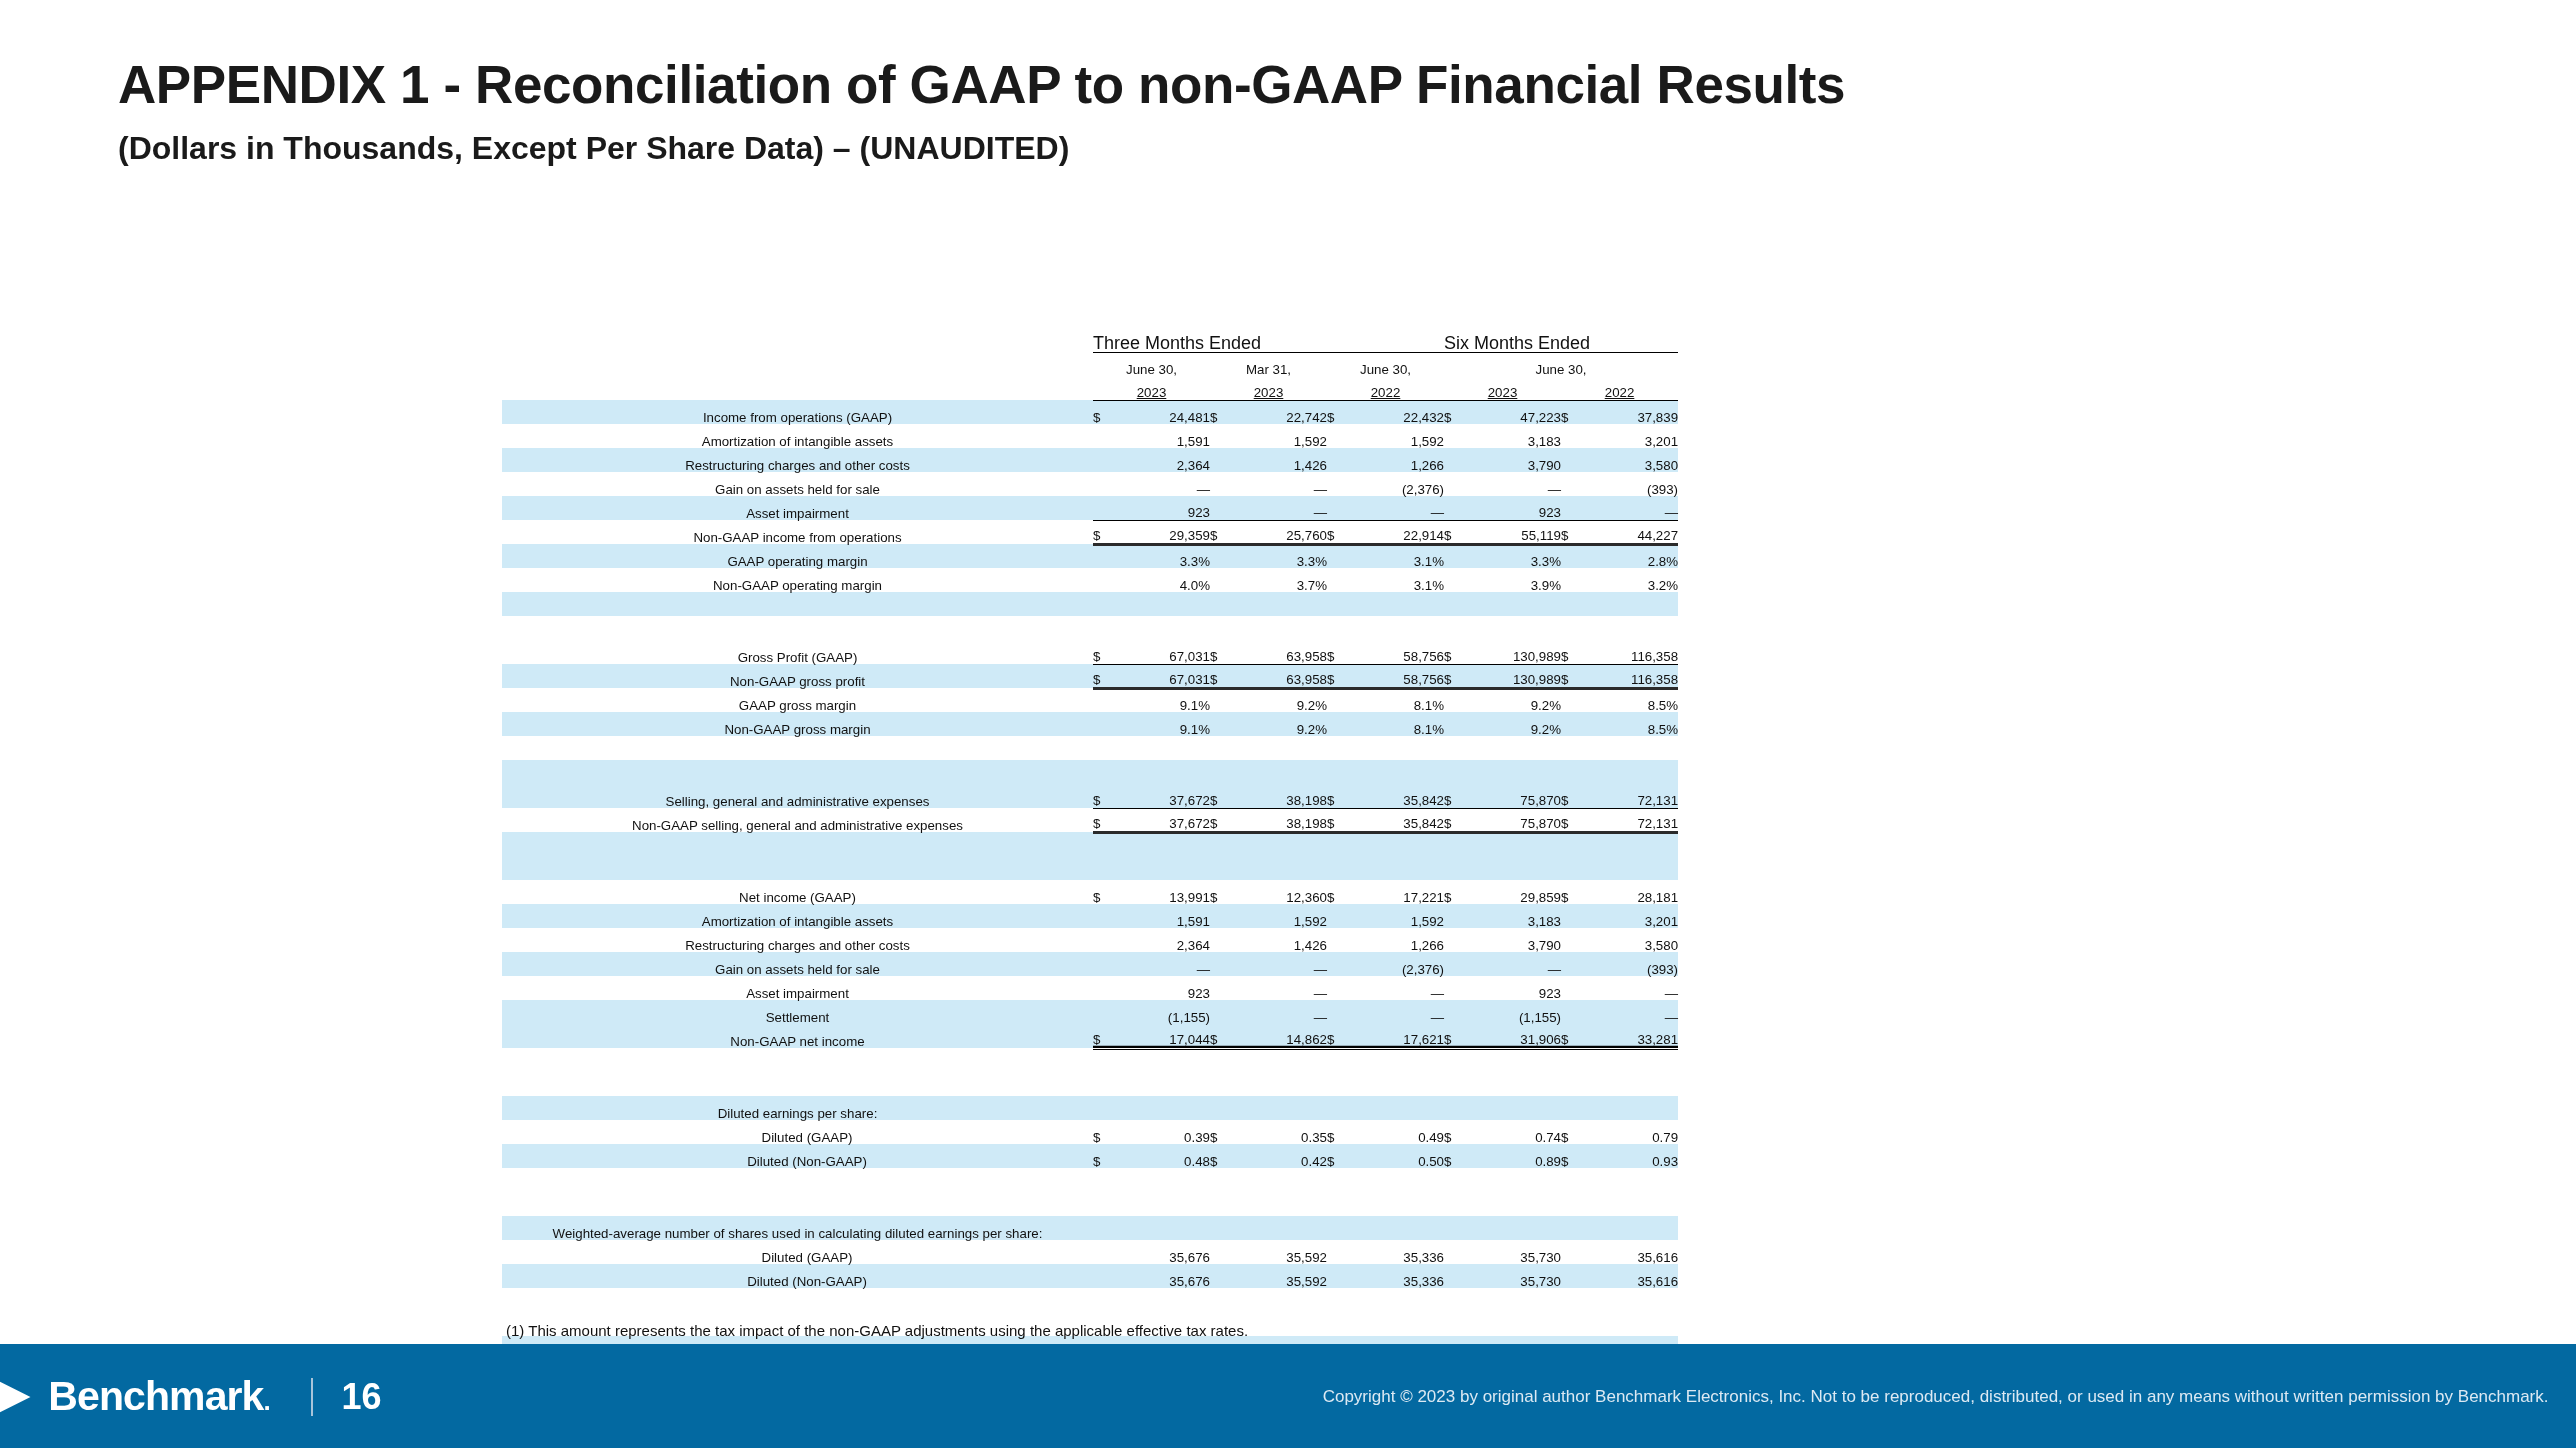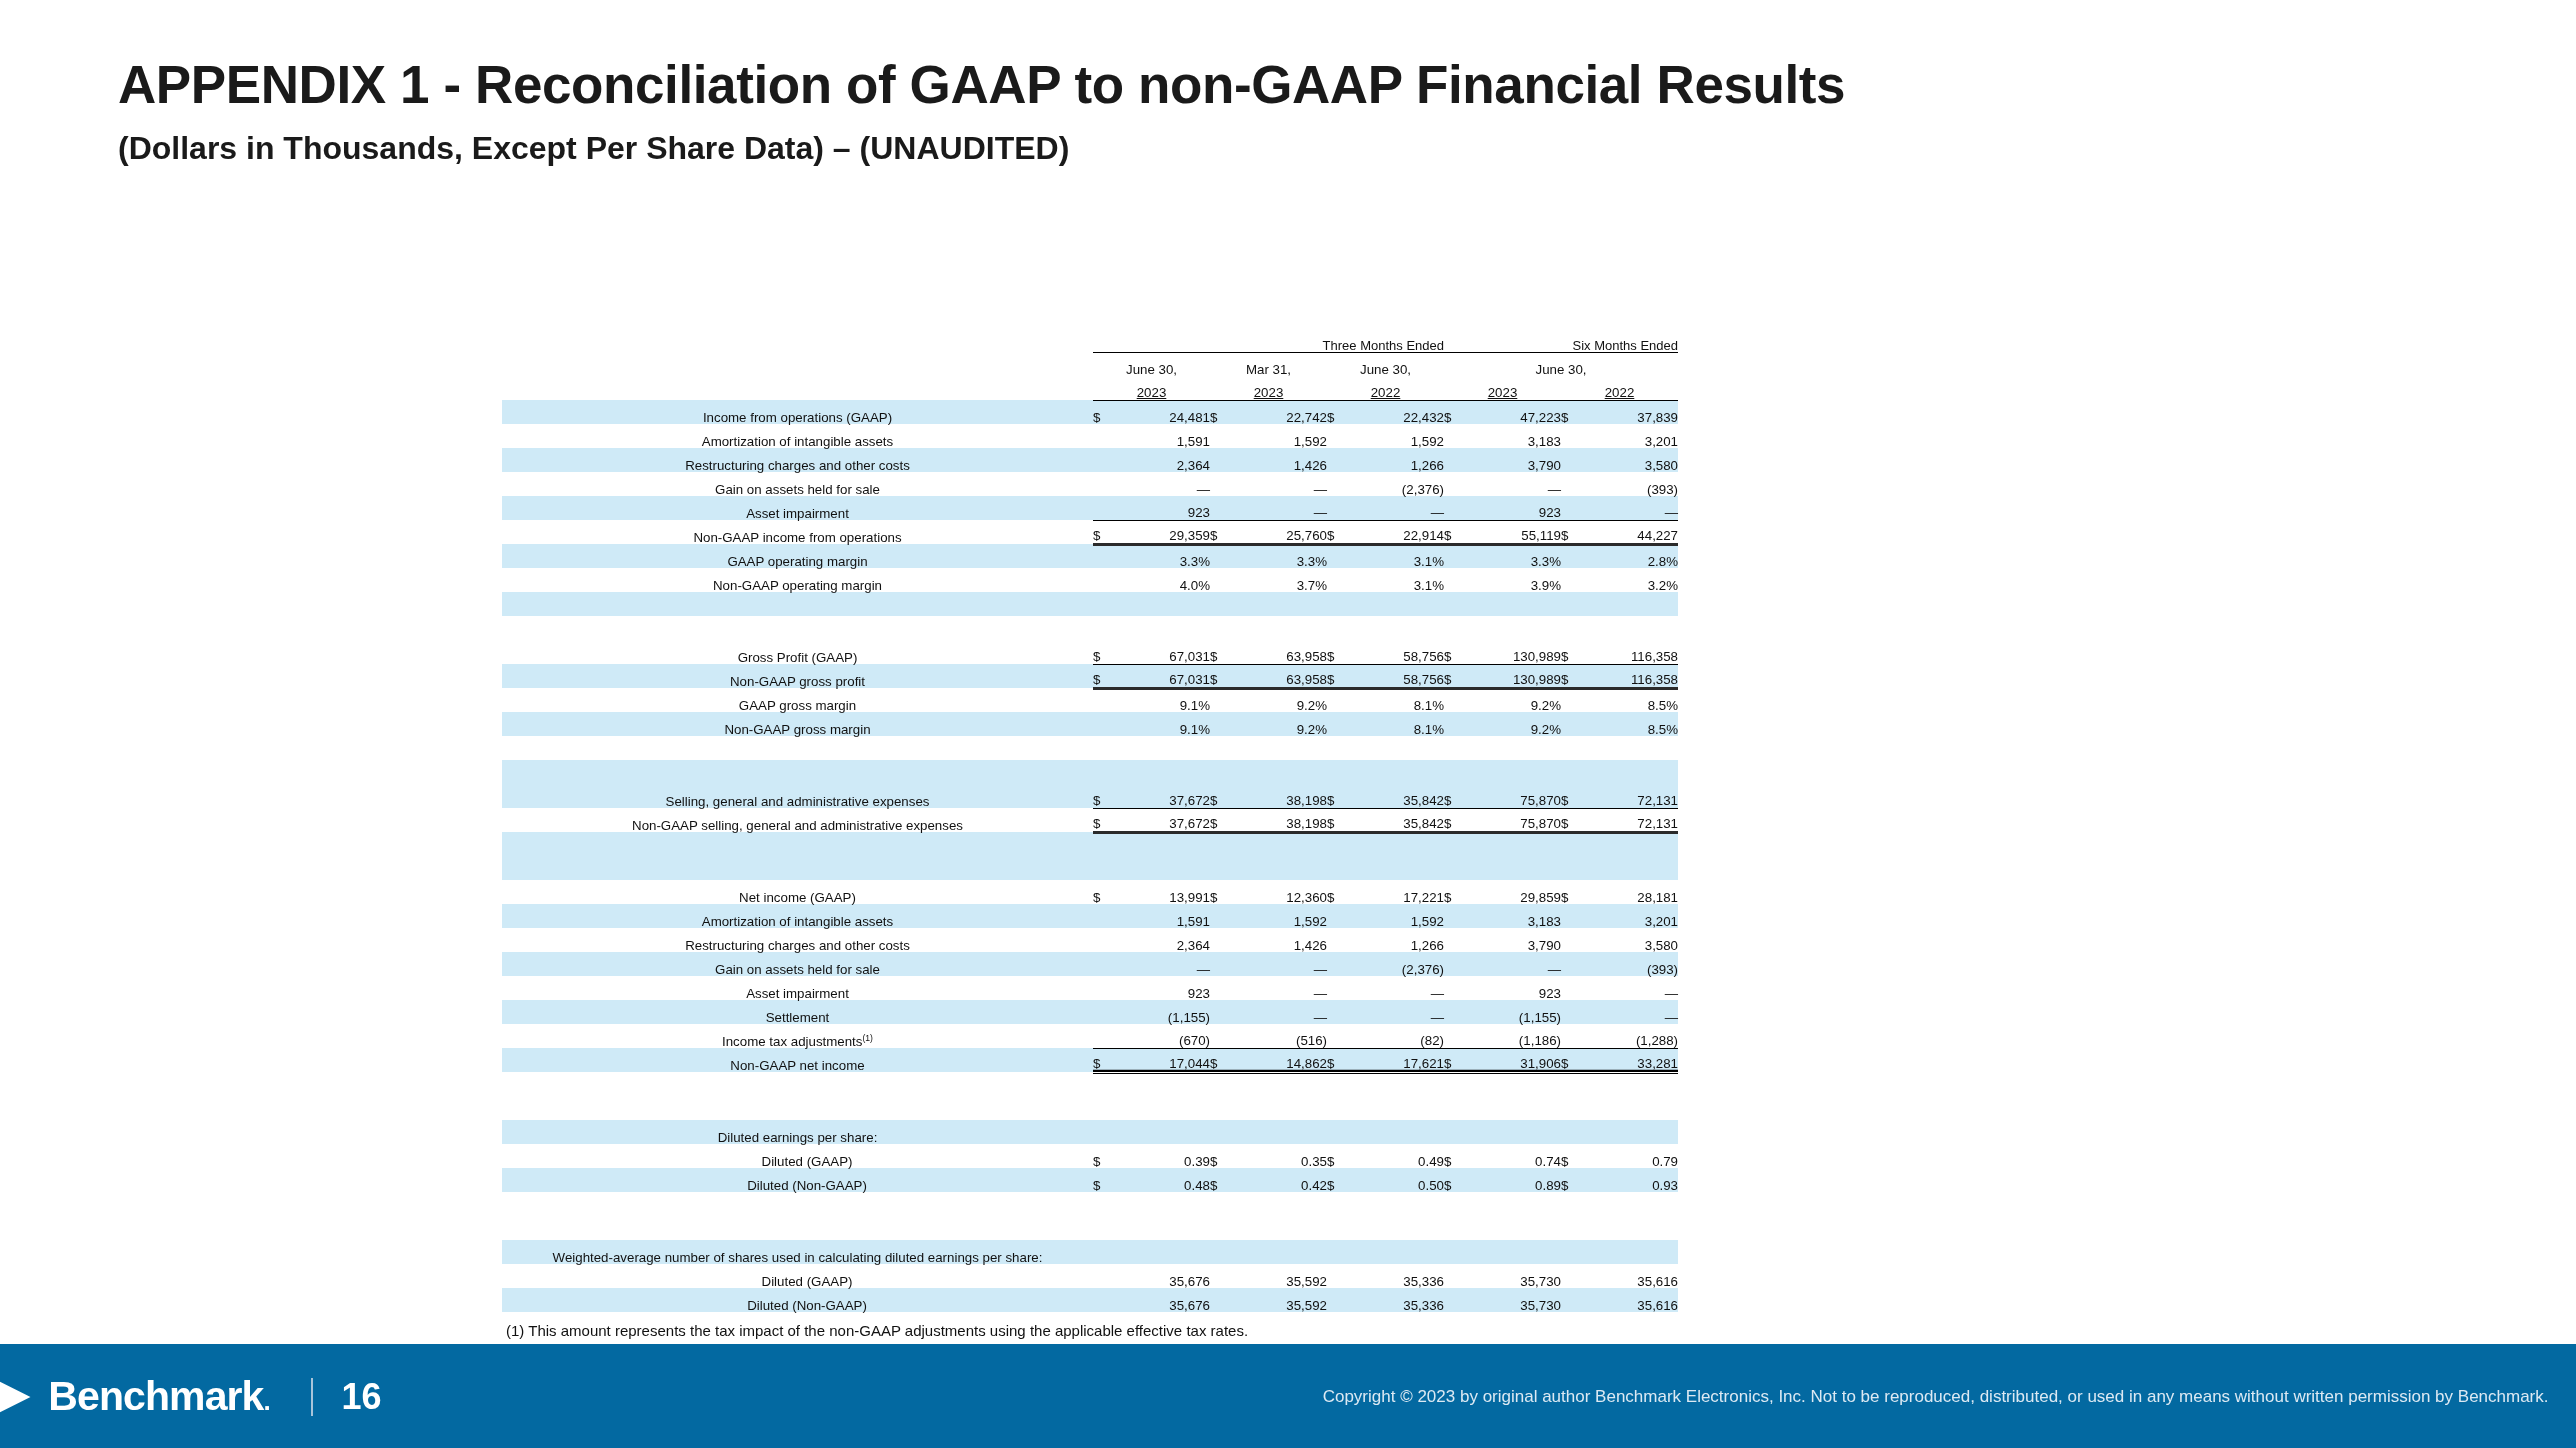--- a/index.html
+++ b/index.html
@@ -68,22 +68,22 @@
     text-align: center;
     padding-left: 3.4px;
     white-space: nowrap;
   }
   .lbl.ind1 { padding-left: 19px; }
   .cur { text-align: left; padding-left: 4.3px; }
   .num { text-align: right; padding-right: 5.2px; }
 
   
   .hdr-group {
-    text-align: right;
-    font-size: 13px;
+    text-align: left;
+    font-size: 18px;
     height: 20.6px;
     vertical-align: bottom;
   }
   .hdr-group.bb { border-bottom: 1.4px solid #000; }
   .hdr-sub {
     text-align: center;
     font-size: 13.3px;
     height: 19px;
     vertical-align: bottom;
   }
@@ -536,33 +536,20 @@
           <td class="num">(1,155)</td>
           <td class="cur"></td>
           <td class="num">—</td>
           <td class="cur"></td>
           <td class="num">—</td>
           <td class="cur"></td>
           <td class="num">(1,155)</td>
           <td class="cur"></td>
           <td class="num">—</td>
         </tr>
-        <tr>
-          <td class="lbl">Income tax adjustments<span class="sup">(1)</span></td>
-          <td class="cur r-thin"></td>
-          <td class="num r-thin">(670)</td>
-          <td class="cur r-thin"></td>
-          <td class="num r-thin">(516)</td>
-          <td class="cur r-thin"></td>
-          <td class="num r-thin">(82)</td>
-          <td class="cur r-thin"></td>
-          <td class="num r-thin">(1,186)</td>
-          <td class="cur r-thin"></td>
-          <td class="num r-thin">(1,288)</td>
-        </tr>
         <tr class="band">
           <td class="lbl">Non-GAAP net income</td>
           <td class="cur r-dbl">$</td>
           <td class="num r-dbl">17,044</td>
           <td class="cur r-dbl">$</td>
           <td class="num r-dbl">14,862</td>
           <td class="cur r-dbl">$</td>
           <td class="num r-dbl">17,621</td>
           <td class="cur r-dbl">$</td>
           <td class="num r-dbl">31,906</td>

